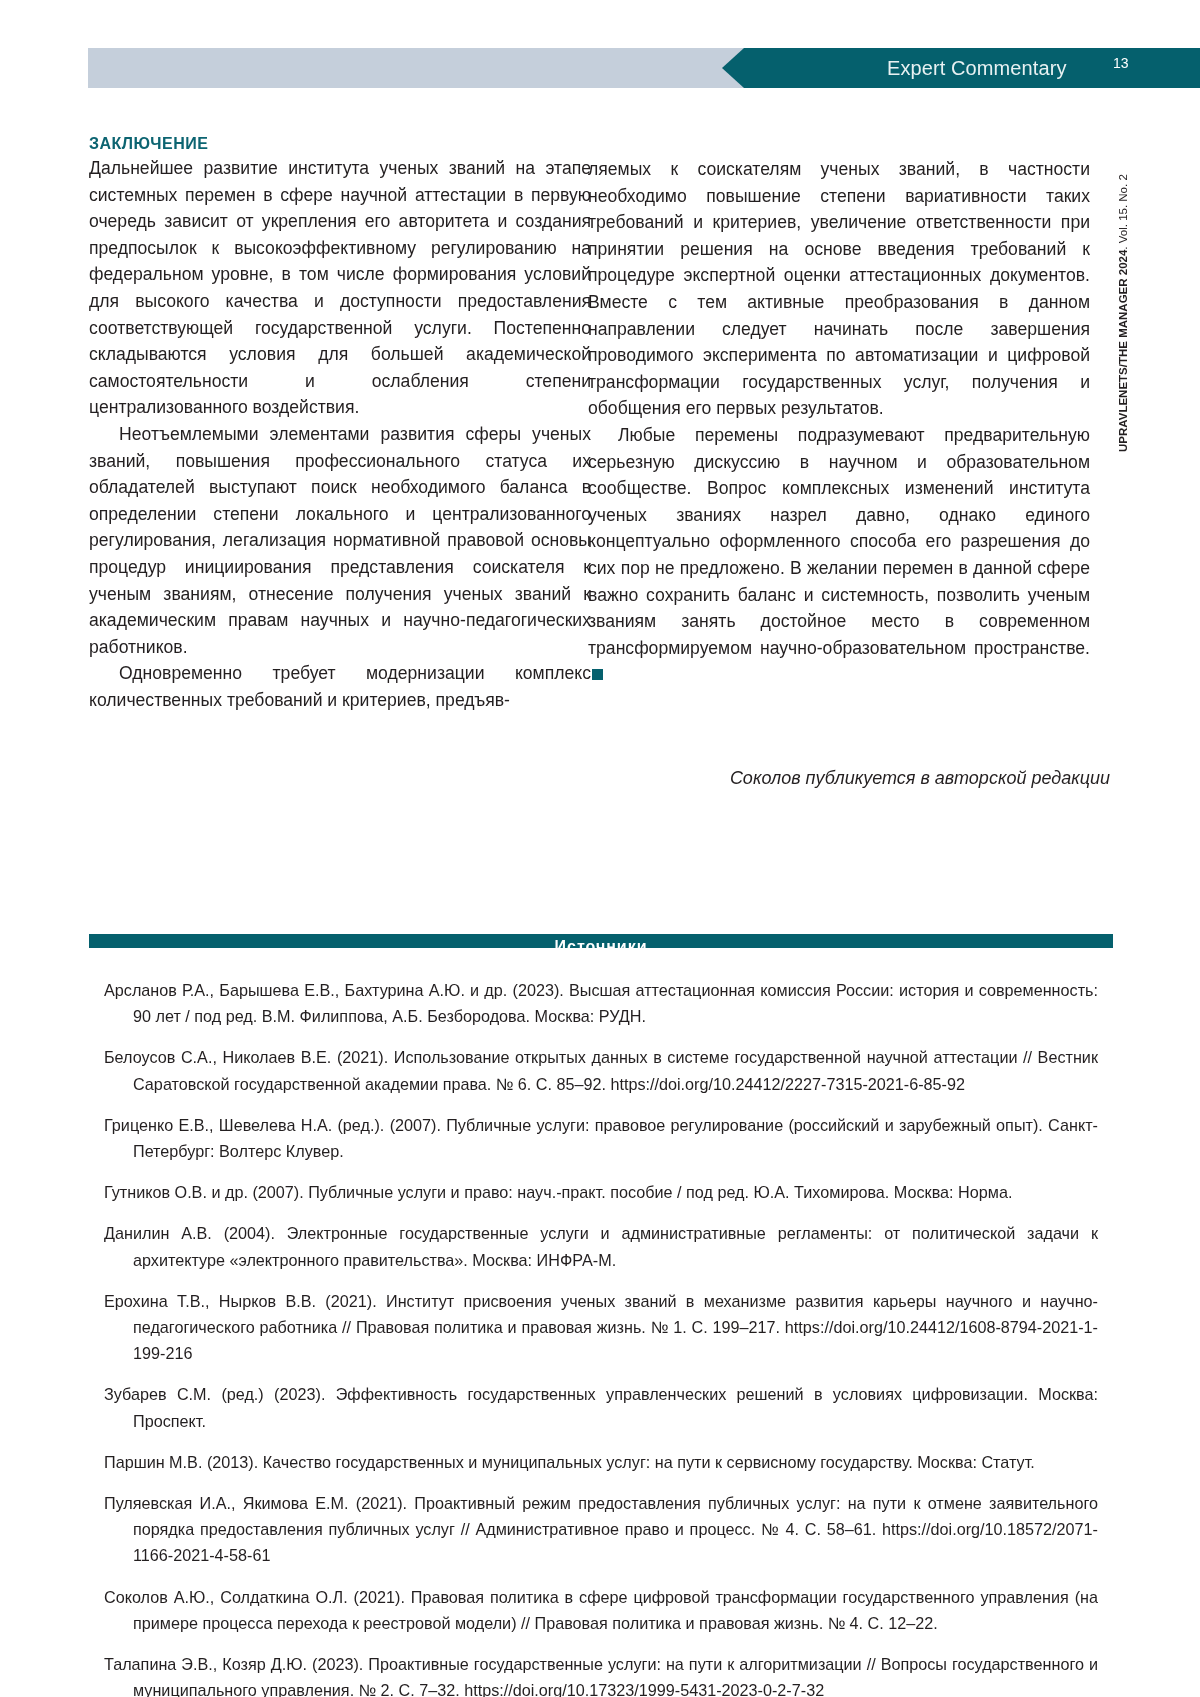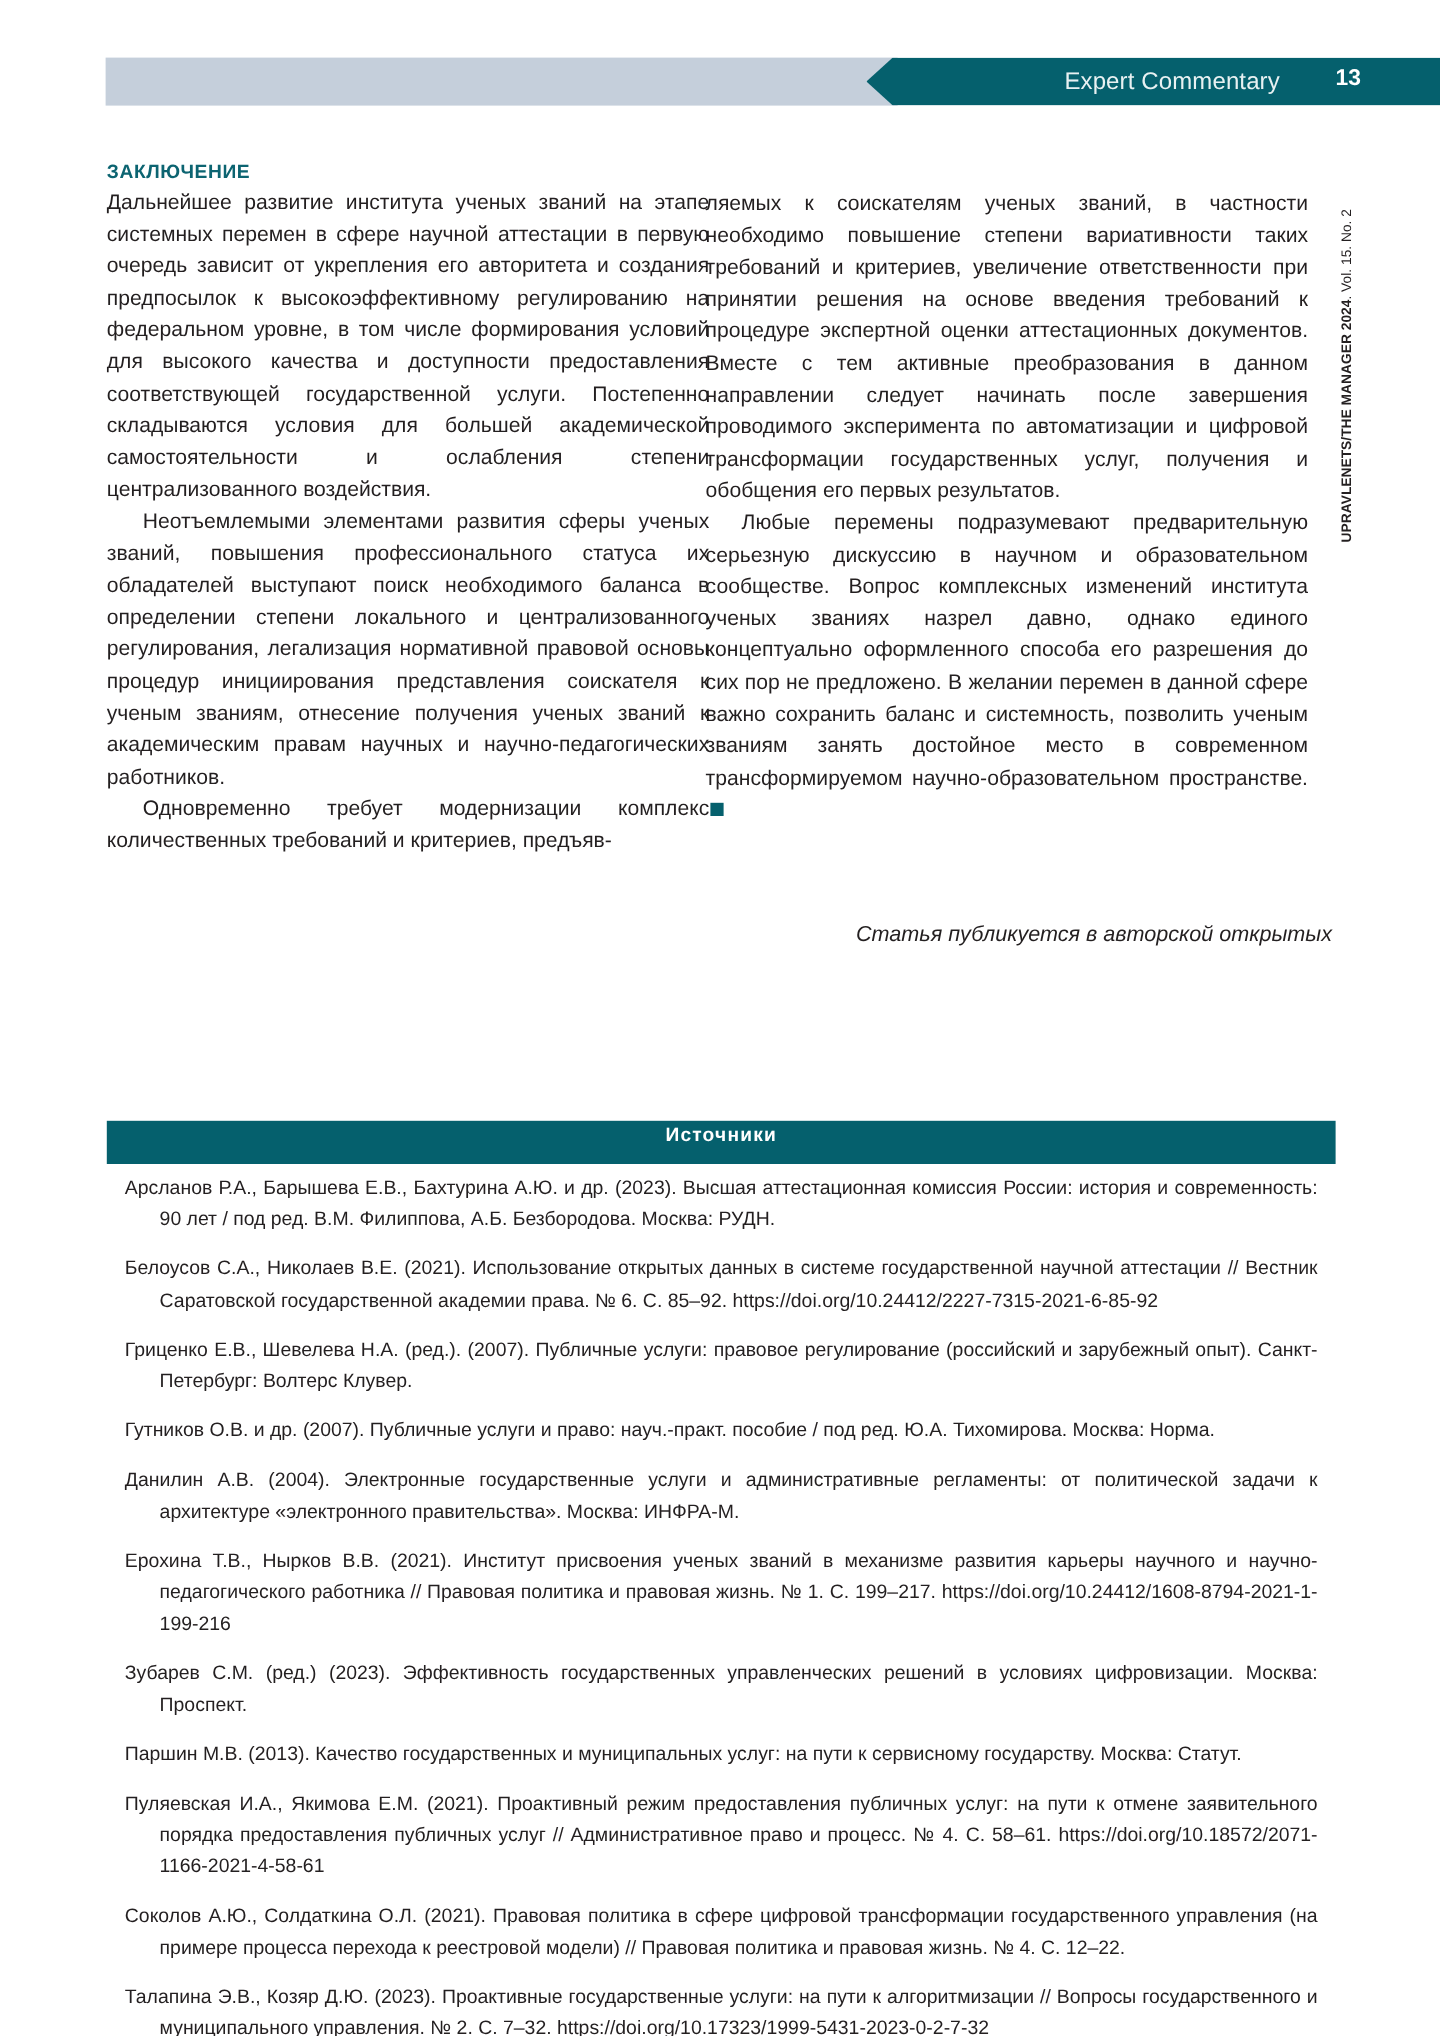--- a/index.html
+++ b/index.html
@@ -3,38 +3,38 @@
 <meta charset="utf-8">
 <style>
   html, body { margin: 0; padding: 0; background: #ffffff; }
   body { width: 1200px; height: 1697px; position: relative; overflow: hidden;
          font-family: "Liberation Sans", "DejaVu Sans", sans-serif; color: #231f20; }
 
   .header-gray { position: absolute; left: 88px; top: 48px; width: 660px; height: 40px; background: #c5cfdb; }
   .header-teal { position: absolute; left: 722px; top: 48px; width: 478px; height: 40px; background: #05606d;
                  clip-path: polygon(22px 0, 100% 0, 100% 100%, 22px 100%, 0 50%); }
   .header-section { position: absolute; left: 887px; top: 57px; font-size: 20px; color: #e8f1f2; letter-spacing: 0.1px; }
-  .header-page { position: absolute; left: 1113px; top: 55px; font-size: 19px; font-weight: bold; color: #ffffff; }
+  .header-page { position: absolute; left: 1113px; top: 55px; font-size: 14px; font-weight: normal; color: #ffffff; }
 
   .side-label { position: absolute; left: 1117px; top: 452px; transform-origin: 0 0; transform: rotate(-90deg);
                 white-space: nowrap; font-size: 11.5px; color: #231f20; }
   .side-label b { font-weight: bold; }
 
   .col { position: absolute; top: 132px; width: 502px; font-size: 17.6px; line-height: 26.6px;
          text-align: justify; hyphens: manual; }
   .col-left { left: 89px; }
   .col-right { left: 588px; top: 156px; }
   .section-heading { color: #0c6471; font-weight: bold; font-size: 16px; letter-spacing: 0.5px; line-height: 24px; margin: 0 0 -1px 0; }
   .col p { margin: 0; }
   .col p.indent { text-indent: 30px; }
   .end-mark { display: inline-block; width: 11px; height: 11px; background: #05606d; margin-left: 4px; vertical-align: 0px; }
 
   .editor-note { position: absolute; left: 600px; top: 768px; width: 510px; text-align: right; font-style: italic; font-size: 18px; color: #231f20; }
 
-  .sources-bar { position: absolute; left: 89px; top: 934px; width: 1024px; height: 36px; background: #05606d;
+  .sources-bar { position: absolute; left: 89px; top: 934px; width: 1024px; height: 14px; background: #05606d;
                  color: #ffffff; font-weight: bold; font-size: 16px; text-align: center; line-height: 26px; letter-spacing: 1px; }
   .refs { position: absolute; left: 89px; top: 962px; width: 1024px; font-size: 16.2px; line-height: 26.2px; }
   .ref { padding-left: 29px; text-indent: -29px; text-align: justify; margin: 15px; }
 </style>
 </head>
 <body>
 
 <div class="header-gray"></div>
 <div class="header-teal"></div>
 <div class="header-section">Expert Commentary</div>
@@ -47,21 +47,21 @@
   <p>Дальнейшее развитие института ученых званий на этапе системных перемен в сфере научной аттестации в первую очередь зависит от укрепления его авторитета и создания предпосылок к высокоэффективному регулированию на федеральном уровне, в том числе формирования условий для высокого качества и доступности предоставления соответствующей государственной услуги. Постепенно складываются условия для большей академической самостоятельности и ослабления степени централизованного воздействия.</p>
   <p class="indent">Неотъемлемыми элементами развития сферы ученых званий, повышения профессионального статуса их обладателей выступают поиск необходимого баланса в определении степени локального и централизованного регулирования, легализация нормативной правовой основы процедур инициирования представления соискателя к ученым званиям, отнесение получения ученых званий к академическим правам научных и научно-педагогических работников.</p>
   <p class="indent">Одновременно требует модернизации комплекс количественных требований и критериев, предъяв-</p>
 </div>
 
 <div class="col col-right">
   <p>ляемых к соискателям ученых званий, в частности необходимо повышение степени вариативности таких требований и критериев, увеличение ответственности при принятии решения на основе введения требований к процедуре экспертной оценки аттестационных документов. Вместе с тем активные преобразования в данном направлении следует начинать после завершения проводимого эксперимента по автоматизации и цифровой трансформации государственных услуг, получения и обобщения его первых результатов.</p>
   <p class="indent"><span>Любые перемены подразумевают предварительную серьезную дискуссию в научном и образовательном сообществе. Вопрос комплексных изменений института ученых званиях назрел давно, однако единого концептуально оформленного способа его разрешения до сих пор не предложено. В желании перемен в данной сфере важно сохранить баланс и системность, позволить ученым званиям занять достойное место в современном трансформируемом научно-образовательном пространстве.</span><span class="end-mark"></span></p>
 </div>
 
-<div class="editor-note">Статья публикуется в авторской открытых</div>
+<div class="editor-note">Соколов публикуется в авторской редакции</div>
 
 <div class="sources-bar">Источники</div>
 
 <div class="refs">
   <p class="ref">Арсланов Р.А., Барышева Е.В., Бахтурина А.Ю. и др. (2023). Высшая аттестационная комиссия России: история и современность: 90 лет / под ред. В.М. Филиппова, А.Б. Безбородова. Москва: РУДН.</p>
   <p class="ref">Белоусов С.А., Николаев В.Е. (2021). Использование открытых данных в системе государственной научной аттестации // Вестник Саратовской государственной академии права. № 6. С. 85–92. https://doi.org/10.24412/2227-7315-2021-6-85-92</p>
   <p class="ref">Гриценко Е.В., Шевелева Н.А. (ред.). (2007). Публичные услуги: правовое регулирование (российский и зарубежный опыт). Санкт-Петербург: Волтерс Клувер.</p>
   <p class="ref">Гутников О.В. и др. (2007). Публичные услуги и право: науч.-практ. пособие / под ред. Ю.А. Тихомирова. Москва: Норма.</p>
   <p class="ref">Данилин А.В. (2004). Электронные государственные услуги и административные регламенты: от политической задачи к архитектуре «электронного правительства». Москва: ИНФРА-М.</p>
   <p class="ref">Ерохина Т.В., Нырков В.В. (2021). Институт присвоения ученых званий в механизме развития карьеры научного и научно-педагогического работника // Правовая политика и правовая жизнь. № 1. С. 199–217. https://doi.org/10.24412/1608-8794-2021-1-199-216</p>

